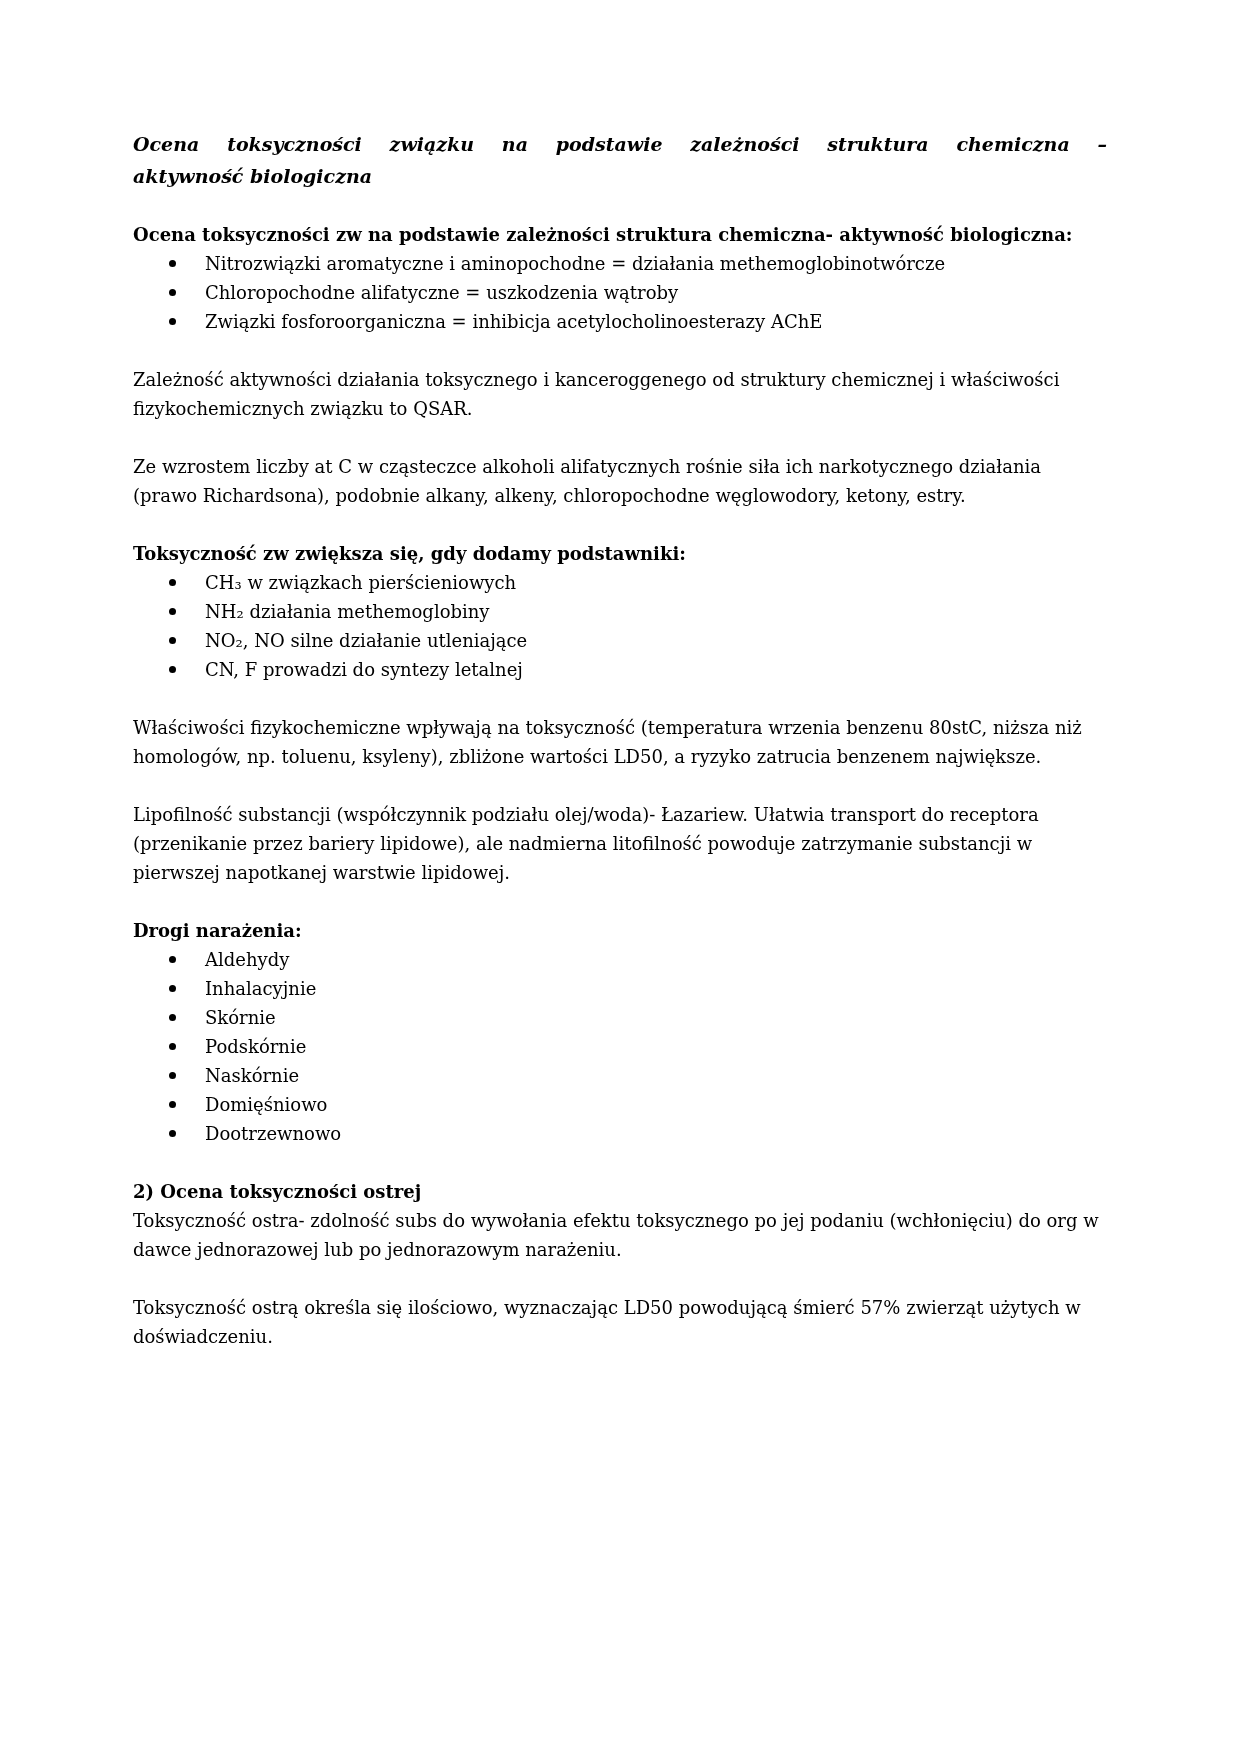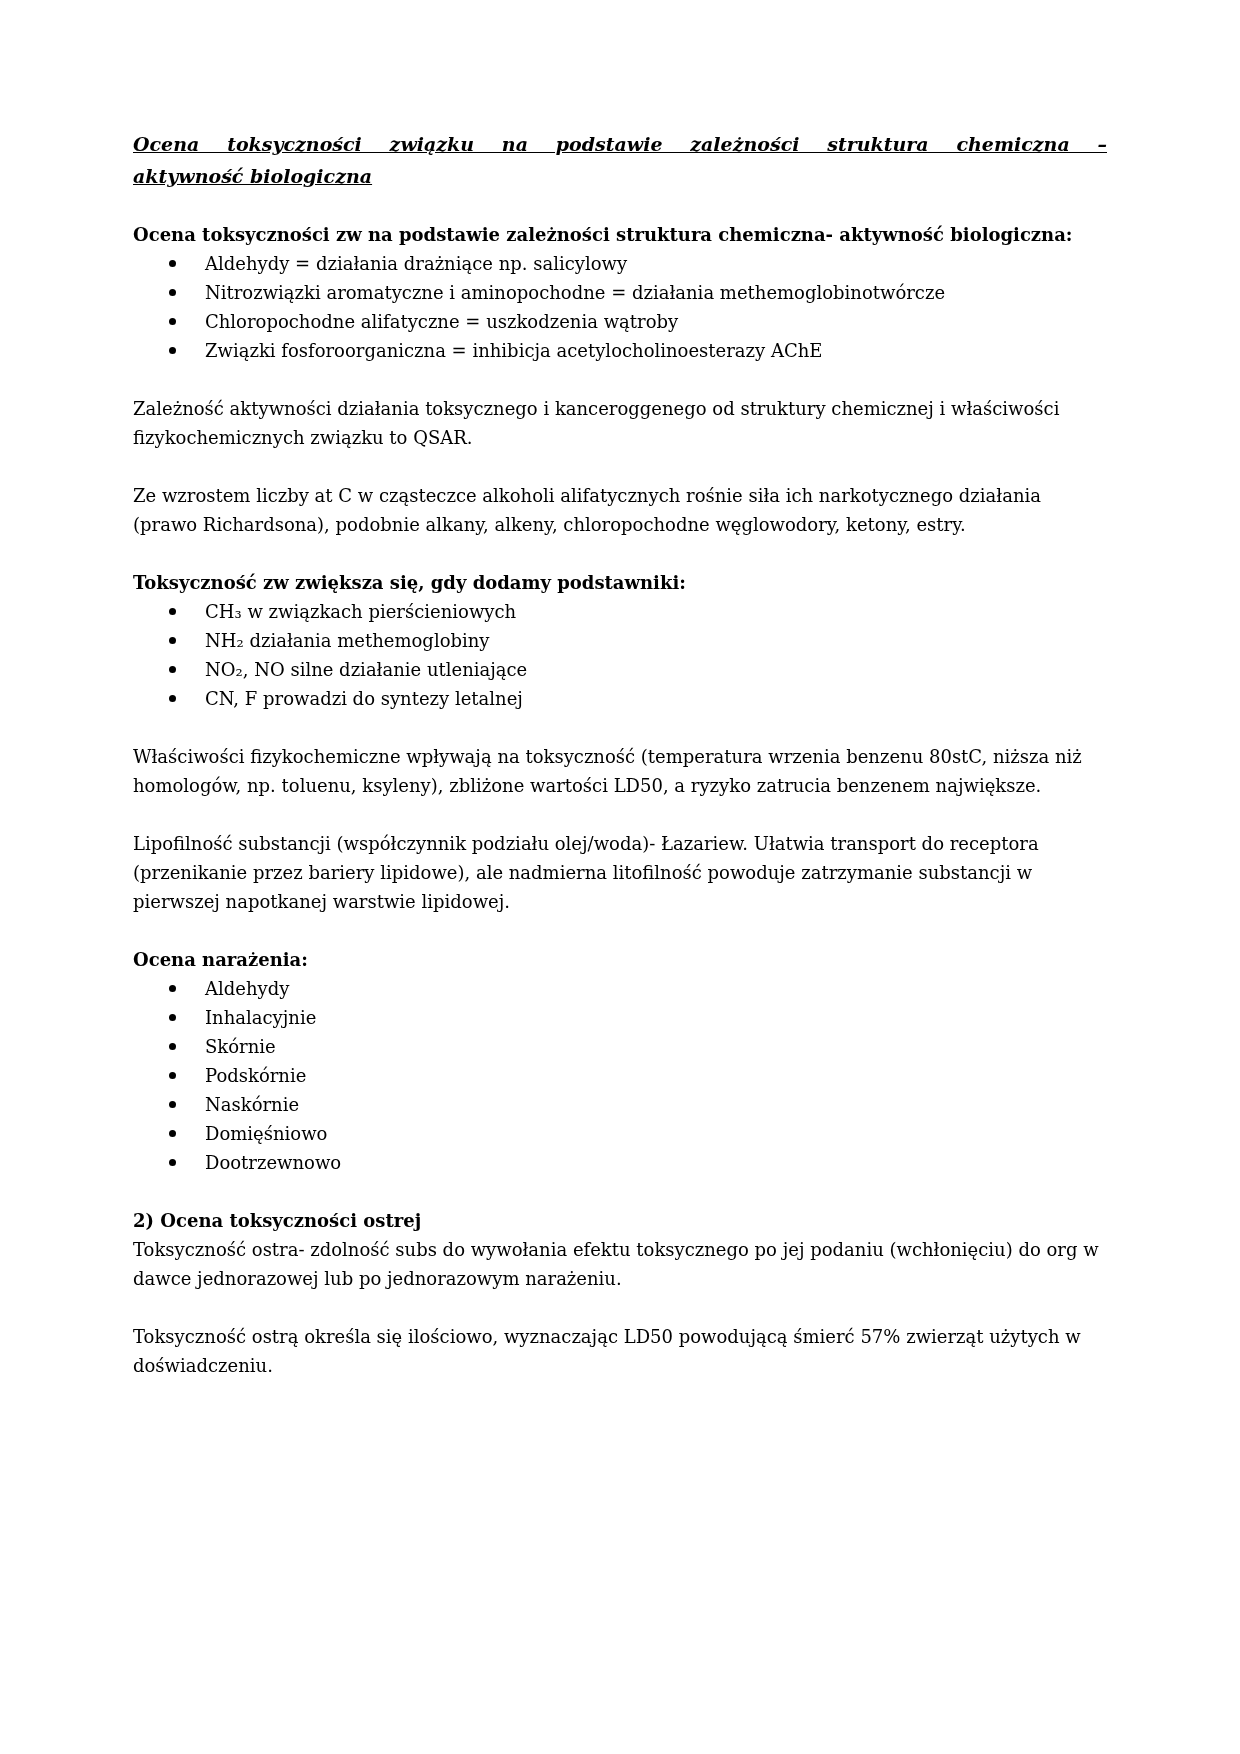--- a/index.html
+++ b/index.html
@@ -17,21 +17,21 @@
     padding: 128px 133px 0 133px;
     overflow: hidden;
   }
   .title {
     font-weight: bold;
     font-style: italic;
     font-size: 19px;
     line-height: 32px;
     margin-bottom: 28px;
   }
-  .title-line { text-decoration: underline; }
+  .title-line { }
   .title-line.justify { text-align: justify; text-align-last: justify; }
   .heading { font-weight: bold; }
   .bold { font-weight: normal; }
   .gap { margin-bottom: 29px; }
   ul.bullets { list-style: none; }
   ul.bullets li {
     position: relative;
     padding-left: 72px;
   }
   ul.bullets li::before {
@@ -50,21 +50,20 @@
 
 <div class="page">
 
   <div class="title">
     <div class="title-line justify">Ocena toksyczności związku na podstawie zależności struktura chemiczna –</div>
     <div class="title-line">aktywność biologiczna</div>
   </div>
 
   <p class="heading">Ocena toksyczności zw na podstawie zależności struktura chemiczna- aktywność biologiczna:</p>
   <ul class="bullets gap">
-    <li>Aldehydy = działania drażniące np. salicylowy</li>
     <li>Nitrozwiązki aromatyczne i aminopochodne = działania methemoglobinotwórcze</li>
     <li>Chloropochodne alifatyczne = uszkodzenia wątroby</li>
     <li>Związki fosforoorganiczna = inhibicja acetylocholinoesterazy AChE</li>
   </ul>
 
   <p class="gap">Zależność aktywności działania toksycznego i kanceroggenego od struktury chemicznej i właściwości fizykochemicznych związku to QSAR.</p>
 
   <p class="gap"><span>Ze wzrostem liczby at C w cząsteczce alkoholi alifatycznych rośnie siła ich narkotycznego działania </span><span class="bold">(prawo Richardsona)</span><span>, podobnie alkany, alkeny, chloropochodne węglowodory, ketony, estry.</span></p>
 
   <p class="heading">Toksyczność zw zwiększa się, gdy dodamy podstawniki:</p>
@@ -72,21 +71,21 @@
     <li>CH₃ w związkach pierścieniowych</li>
     <li>NH₂ działania methemoglobiny</li>
     <li>NO₂, NO silne działanie utleniające</li>
     <li>CN, F prowadzi do syntezy letalnej</li>
   </ul>
 
   <p class="gap"><span class="bold">Właściwości fizykochemiczne wpływają na toksyczność</span><span> (temperatura wrzenia benzenu 80stC, niższa niż homologów, np. toluenu, ksyleny), zbliżone wartości LD50, a ryzyko zatrucia benzenem największe.</span></p>
 
   <p class="gap"><span class="bold">Lipofilność substancji (współczynnik podziału olej/woda)</span><span>- Łazariew. Ułatwia transport do receptora (przenikanie przez bariery lipidowe), ale nadmierna litofilność powoduje zatrzymanie substancji w pierwszej napotkanej warstwie lipidowej.</span></p>
 
-  <p class="heading">Ocena narażenia:</p>
+  <p class="heading">Drogi narażenia:</p>
   <ul class="bullets gap">
     <li>Aldehydy</li>
     <li>Inhalacyjnie</li>
     <li>Skórnie</li>
     <li>Podskórnie</li>
     <li>Naskórnie</li>
     <li>Domięśniowo</li>
     <li>Dootrzewnowo</li>
   </ul>
 

